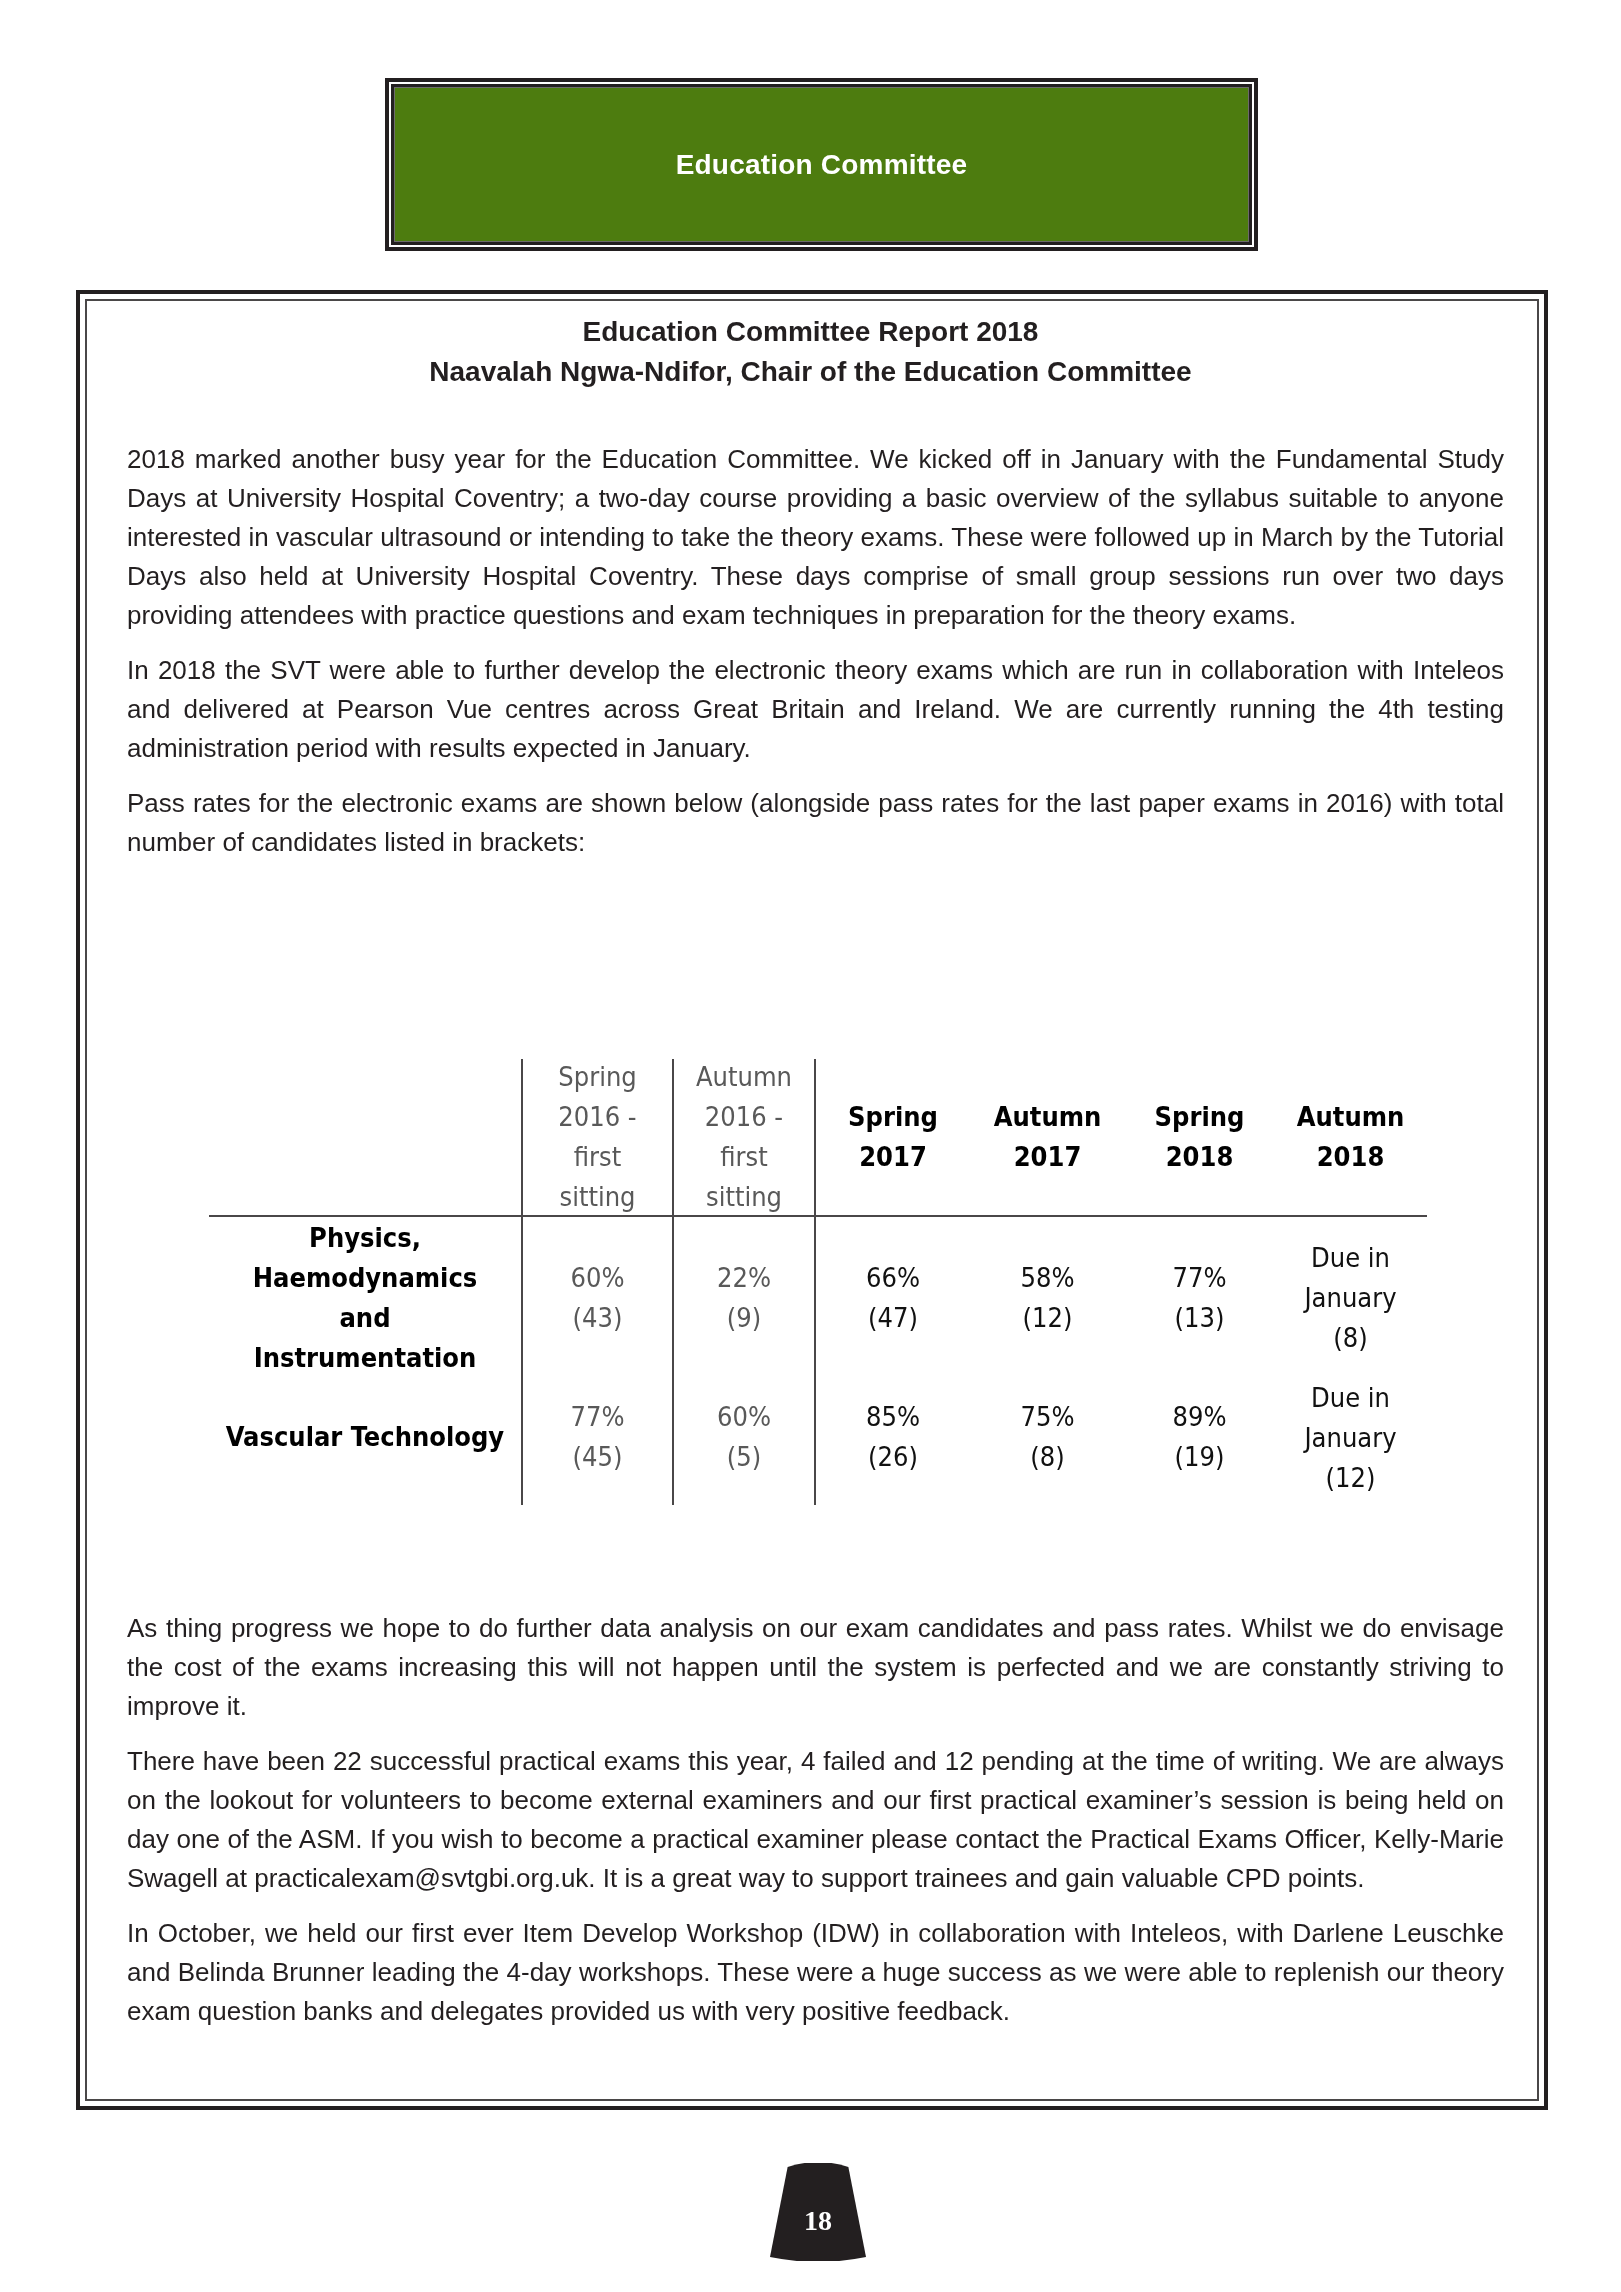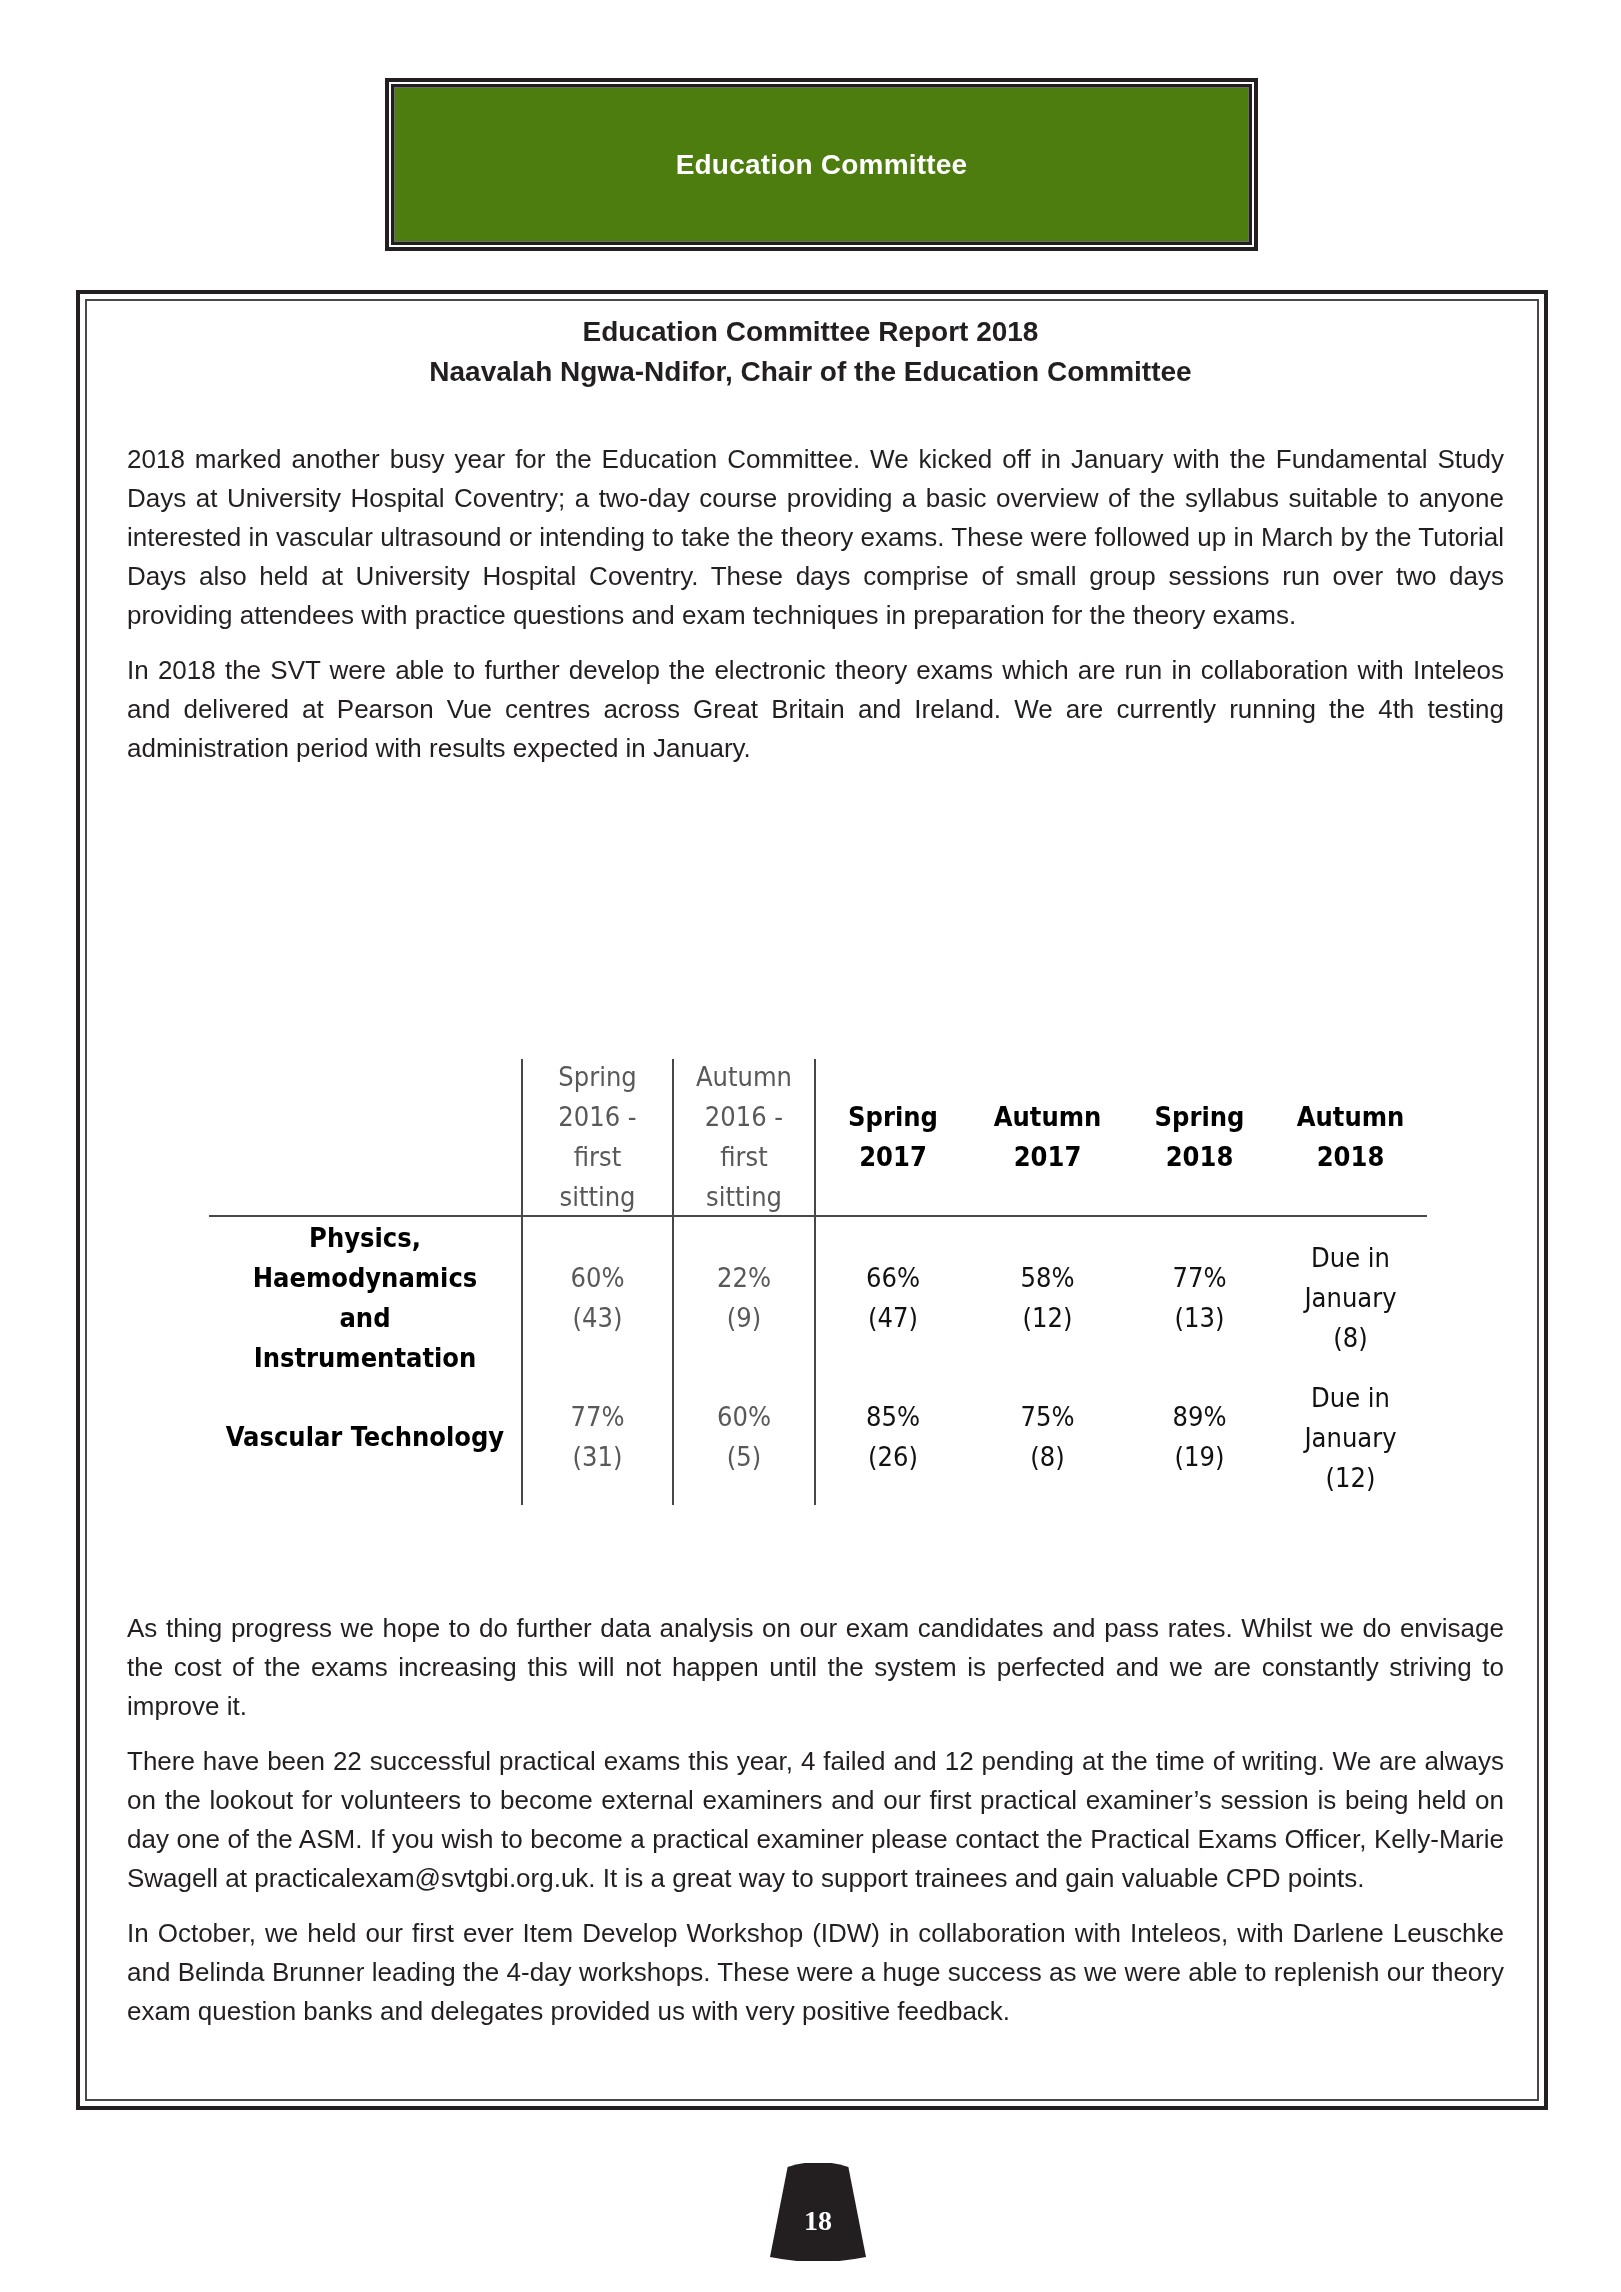--- a/index.html
+++ b/index.html
@@ -61,20 +61,21 @@
 </div>
 
 <div class="report-head">
   <div>Education Committee Report 2018</div>
   <div>Naavalah Ngwa-Ndifor, Chair of the Education Committee</div>
 </div>
 
 <div class="body-text" style="top:424px;">
   <p>2018 marked another busy year for the Education Committee. We kicked off in January with the Fundamental Study Days at University Hospital Coventry; a two-day course providing a basic overview of the syllabus suitable to anyone interested in vascular ultrasound or intending to take the theory exams. These were followed up in March by the Tutorial Days also held at University Hospital Coventry. These days comprise of small group sessions run over two days providing attendees with practice questions and exam techniques in preparation for the theory exams.</p>
   <p class="gap">In 2018 the SVT were able to further develop the electronic theory exams which are run in collaboration with Inteleos and delivered at Pearson Vue centres across Great Britain and Ireland. We are currently running the 4th testing administration period with results expected in January.</p>
+  <p>Pass rates for the electronic exams are shown below (alongside pass rates for the last paper exams in 2016) with total number of candidates listed in brackets:</p>
 </div>
 
 <div class="tbl">
   <div class="vline" style="left:312px;"></div>
   <div class="vline" style="left:463px;"></div>
   <div class="vline" style="left:605px;"></div>
   <div class="rule"></div>
 
   <div class="cell grey" style="left:314px;width:149px;top:0;">
     <span>Spring</span>
@@ -135,21 +136,21 @@
     <span>Due in</span>
     <span>January</span>
     <span>(8)</span>
   </div>
 
   <div class="cell bold" style="left:0;width:312px;top:360px;">
     <span>Vascular Technology</span>
   </div>
   <div class="cell grey" style="left:314px;width:149px;top:340px;">
     <span>77%</span>
-    <span>(31)</span>
+    <span>(45)</span>
   </div>
   <div class="cell grey" style="left:465px;width:140px;top:340px;">
     <span>60%</span>
     <span>(5)</span>
   </div>
   <div class="cell plain" style="left:608px;width:152px;top:340px;">
     <span>85%</span>
     <span>(26)</span>
   </div>
   <div class="cell plain" style="left:760px;width:157px;top:340px;">

